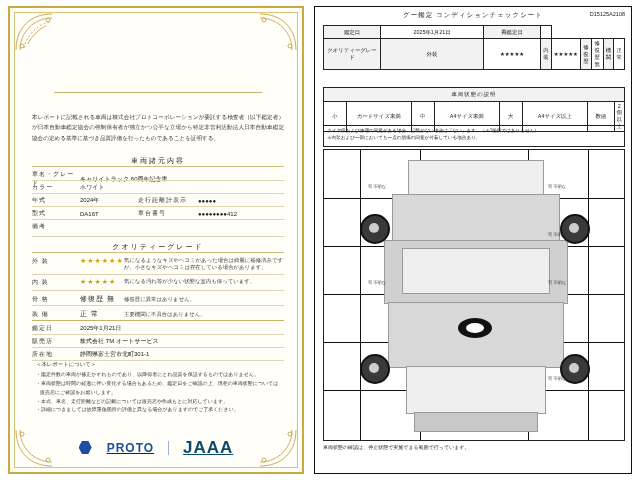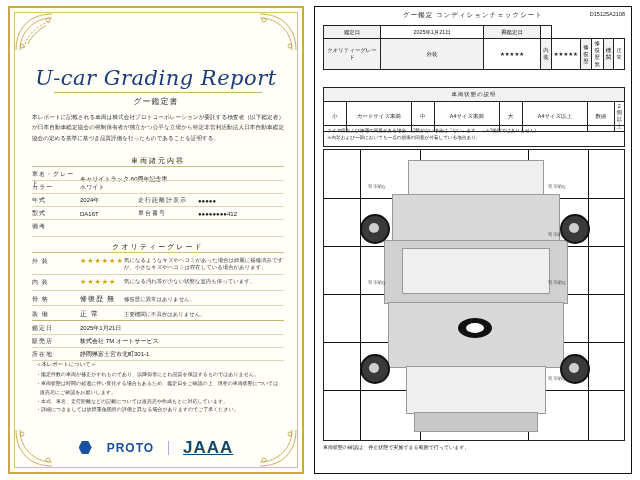--- a/index.html
+++ b/index.html
@@ -43,21 +43,21 @@
   .hline{position:absolute;left:22px;width:252px;height:1px;background:#e0d5b2;}
 
   .stars{color:#caa200;letter-spacing:1px;font-size:7px;}
   .note{font-size:5.4px;color:#444;}
 
   .footer-note{position:absolute;left:26px;top:352px;width:244px;font-size:5px;line-height:1.75;color:#333;}
   .footer-note .ttl{font-size:5.4px;margin-bottom:1px;}
   .footer-note li{margin:0;padding:0;list-style:none;text-indent:-4px;padding-left:4px;}
 
   .logos{position:absolute;left:0;bottom:14px;width:100%;display:flex;justify-content:center;align-items:center;gap:14px;}
-  .proto{display:flex;align-items:flex-start;gap:15px;}
+  .proto{display:flex;align-items:flex-start;gap:15px;text-decoration:underline;}
   .proto .hex{width:13px;height:13px;background:#1b4fa0;clip-path:polygon(25% 0,75% 0,100% 50%,75% 100%,25% 100%,0 50%);}
   .proto .txt{font-size:12px;font-weight:bold;color:#1b4fa0;letter-spacing:1px;}
   .jaaa{font-size:17px;font-weight:bold;color:#0c4a6e;letter-spacing:1px;text-decoration:underline;}
   .logo-div{width:1px;height:14px;background:#9fb5d8;}
 
   
   .sheet{position:absolute;left:314px;top:6px;width:318px;height:468px;border:1px solid #111;background:#fff;box-sizing:border-box;}
   .sheet-head{position:absolute;left:0;top:0;width:100%;height:16px;display:flex;align-items:center;justify-content:center;font-size:6.5px;letter-spacing:1px;}
   .sheet-code{position:absolute;right:6px;top:4px;font-size:5.5px;}
 
@@ -131,23 +131,21 @@
           <g fill="none" stroke="#c9ad5a" stroke-width="1">
         <path d="M4 40 C4 18 18 4 40 4"></path>
             <path d="M8 40 C8 22 22 8 40 8"></path>
         <circle cx="10" cy="36" r="2"></circle>
             <circle cx="36" cy="10" r="2"></circle>
       </g>
         </svg>
     </div>
 
 
-    <div class="script-title">U-car Grading Report</div>
     <div class="title-rule"></div>
-    <div class="sub-title">グー鑑定書</div>
 
     <div class="intro">本レポートに記載される車両は株式会社プロトコーポレーションが委託する検査者（以下鑑定者）が日本自動車鑑定協会の強制保有者が独立かつ公平な立場から特定非営利活動法人日本自動車鑑定協会の定める基準に基づき品質評価を行ったものであることを証明する。</div>
 
     <div class="sec-head" style="top:148px;">車両諸元内容</div>
     <div class="sec-rule" style="top:158px;"></div>
 
     <div class="row" style="top:162px;">
       <span class="lab">車名・グレード</span>
       <span class="val">キャリイトラック 60周年記念車</span>
     </div>

